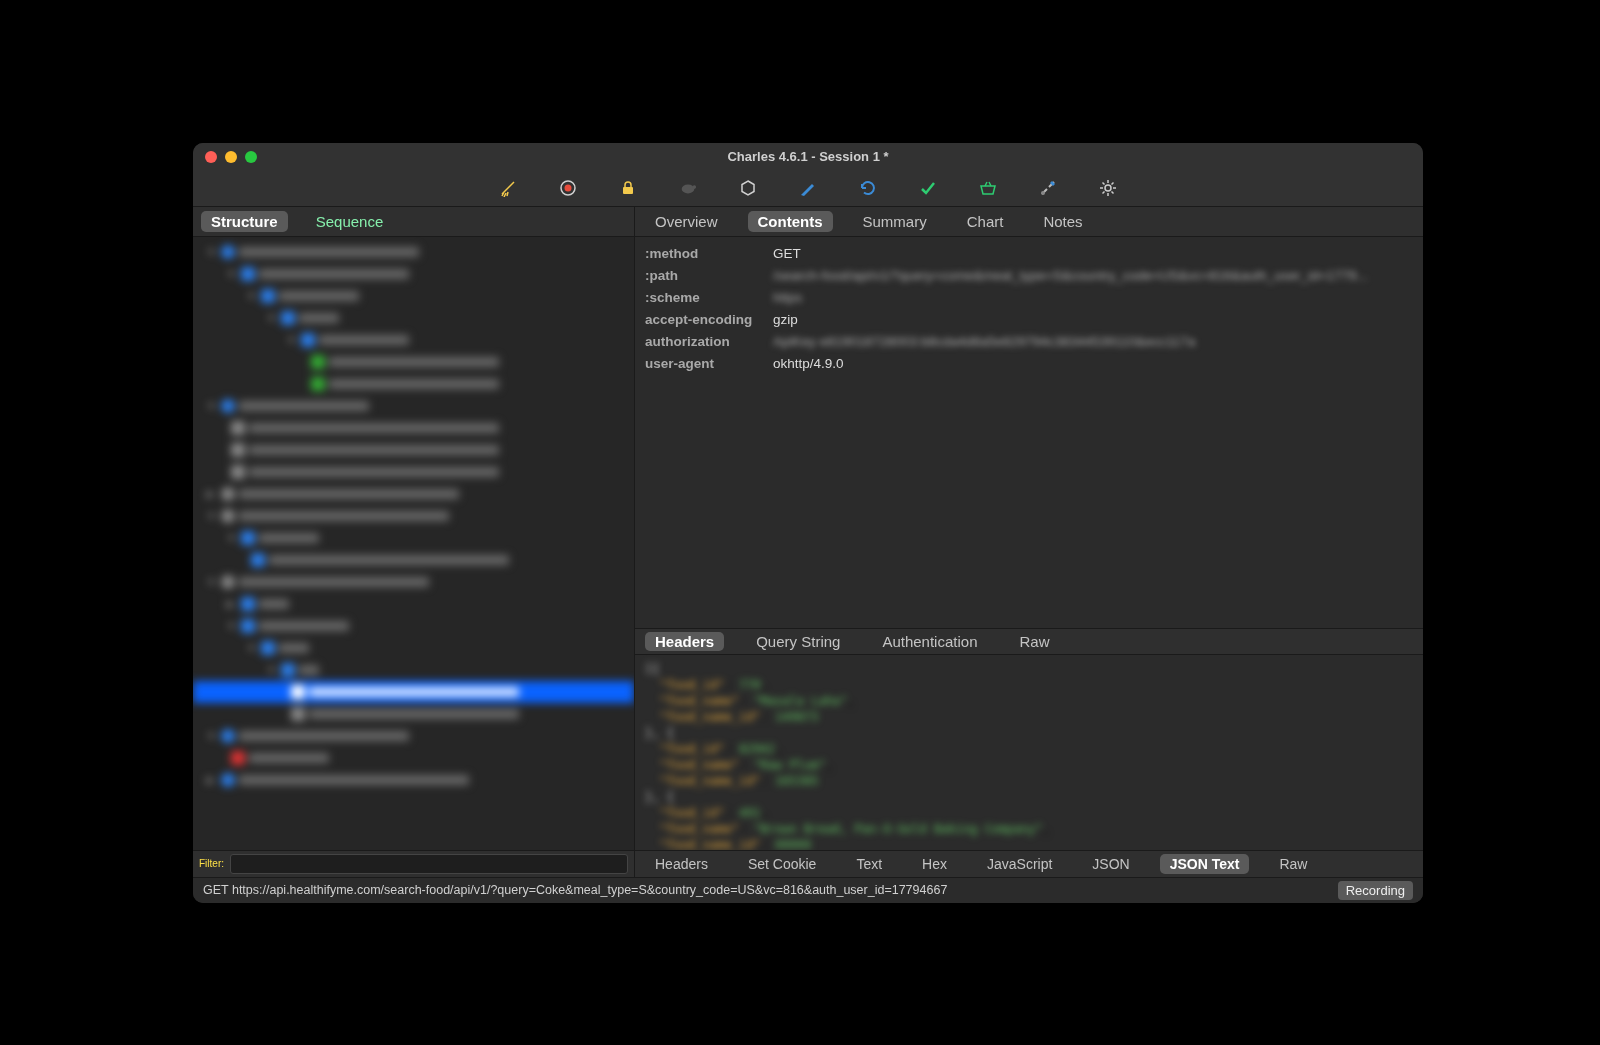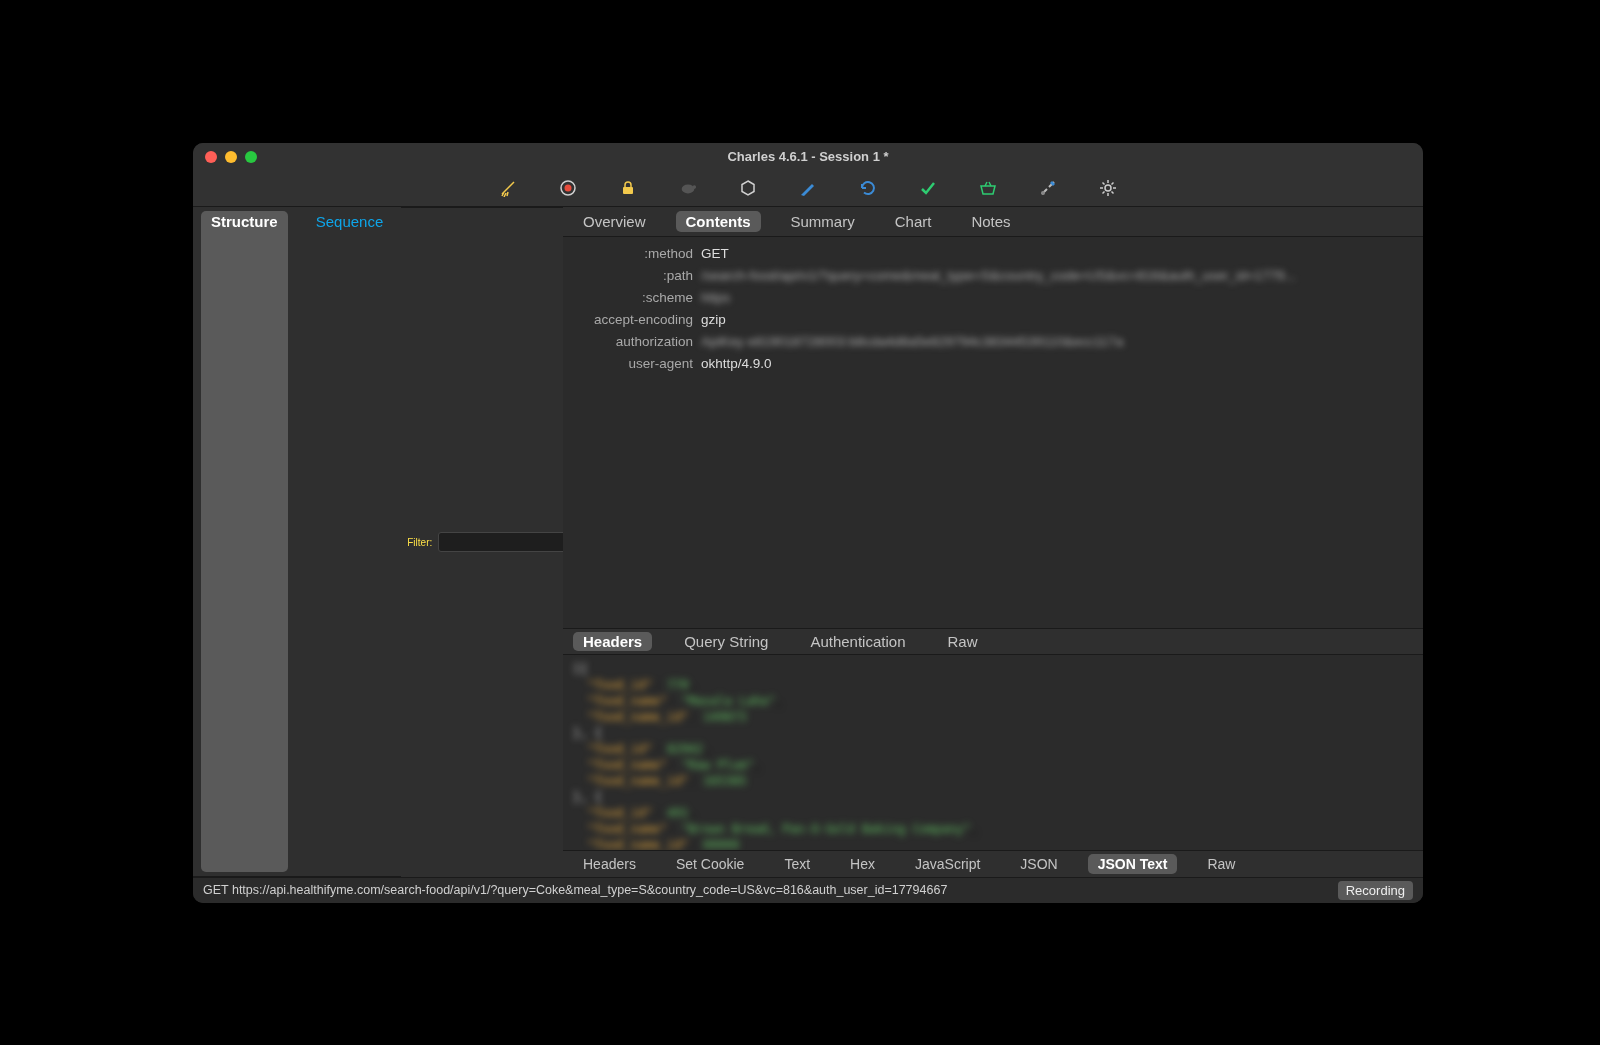--- a/index.html
+++ b/index.html
@@ -65,35 +65,35 @@
     width: 18px; height: 18px;
     display: flex; align-items: center; justify-content: center;
     cursor: pointer;
   }
   .main {
     flex: 1;
     display: flex;
     min-height: 0;
   }
   .sidebar {
-    width: 370px;
+    width: 442px;
     background: #262626;
     display: flex;
-    flex-direction: row;
+    flex-direction: column;
     border-right: 1px solid #1a1a1a;
   }
   .side-tabs {
     display: flex;
     gap: 18px;
     padding: 4px 8px;
     background: #2f2f2f;
     border-bottom: 1px solid #1a1a1a;
   }
   .side-tab {
-    color: #0ea5e9;
+    color: #86efac;
     font-size: 15px;
     padding: 2px 10px;
     border-radius: 5px;
     cursor: pointer;
   }
   .side-tab.active {
     background: #5a5a5a;
     color: #fff;
     font-weight: 600;
   }
@@ -178,23 +178,23 @@
     padding: 6px 10px;
   }
   .header-row {
     display: flex;
     align-items: baseline;
     font-size: 13.5px;
     line-height: 22px;
   }
   .header-key {
     width: 128px;
-    text-align: right;
+    text-align: left;
     color: #a9a9a9;
-    font-weight: 400;
+    font-weight: 700;
     padding-right: 8px;
   }
   .header-val {
     color: #ddd;
     white-space: nowrap;
     overflow: hidden;
     text-overflow: ellipsis;
     flex: 1;
   }
   .header-val.blurred {

